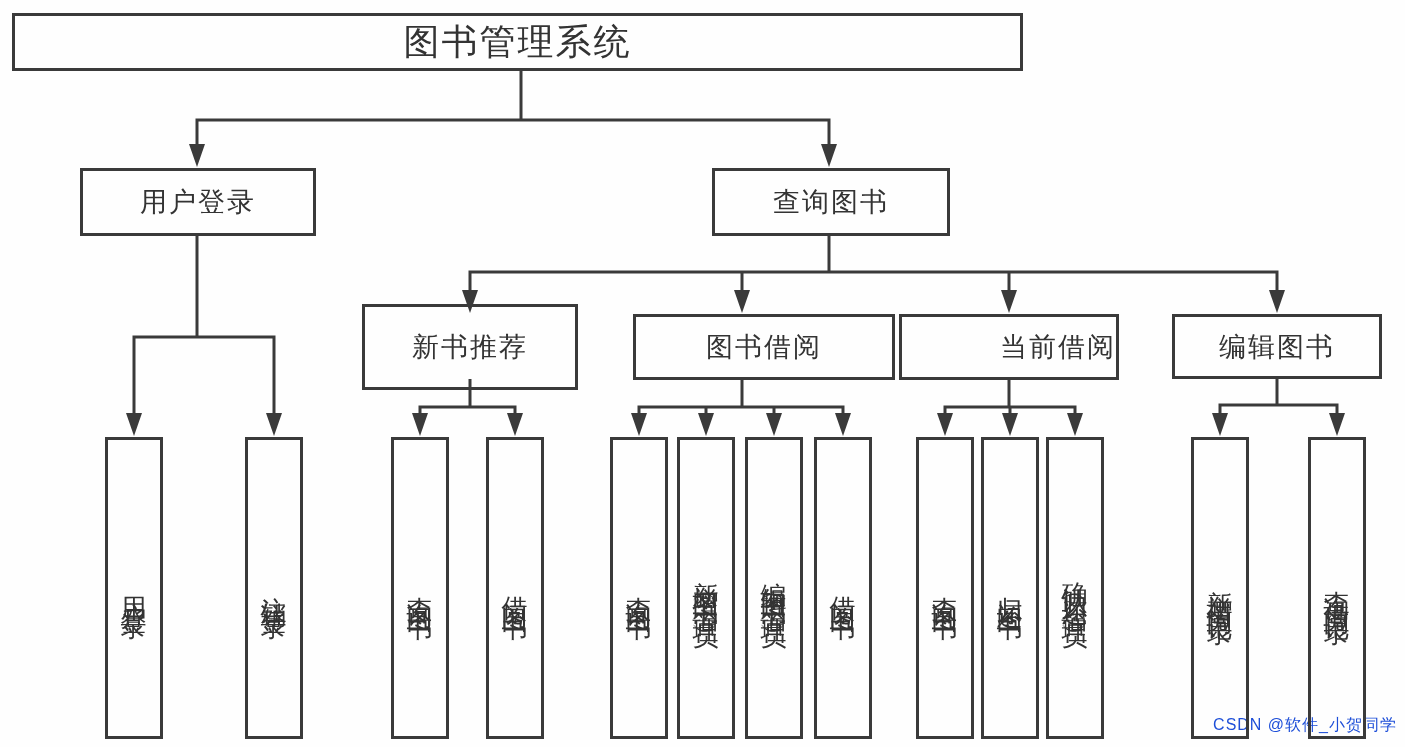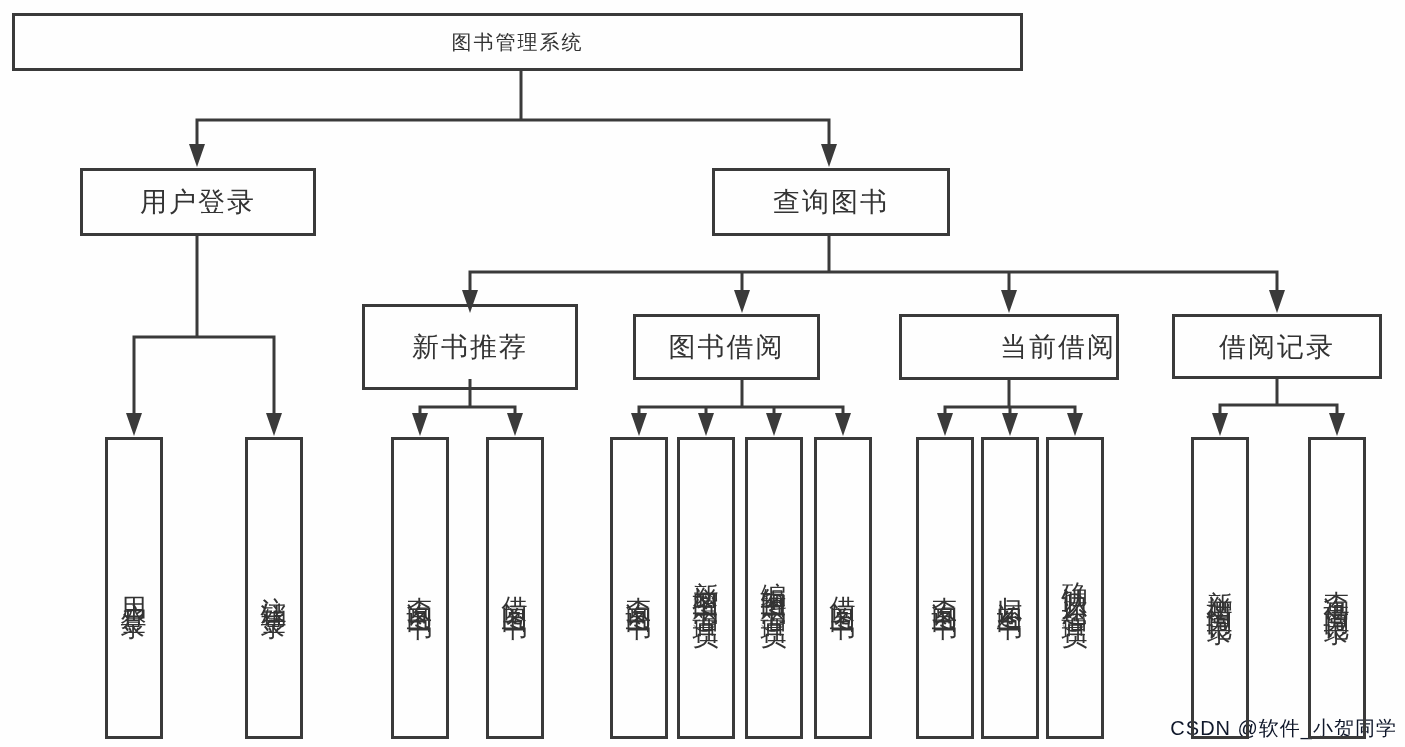--- a/index.html
+++ b/index.html
@@ -32,34 +32,34 @@
     color: #333333;
     z-index: 2;
     text-align: center;
   }
   .node .lbl { display: block; }
   .h-node .lbl {
     font-size: 27px;
     letter-spacing: 2px;
     white-space: nowrap;
   }
-  .root-node .lbl { font-size: 20px; font-family: Liberation Serif, serif; }
+  .root-node .lbl { font-size: 36px; font-family: Liberation Serif, serif; }
   .v-node .lbl {
     writing-mode: vertical-rl;
     text-orientation: mixed;
     font-size: 26px;
     letter-spacing: 6px;
     line-height: 1;
   }
   
   #n-root           { left: 12px;   top: 13px;  width: 1011px; height: 58px; }
   #n-user-login     { left: 80px;   top: 168px; width: 236px;  height: 68px; }
   #n-book-mgmt      { left: 712px;  top: 168px; width: 238px;  height: 68px; }
   #n-new-book       { left: 362px;  top: 304px; width: 216px;  height: 86px; }
-  #n-book-borrow    { left: 633px;  top: 314px; width: 187px;  height: 66px; }
+  #n-book-borrow    { left: 633px;  top: 314px; width: 262px;  height: 66px; }
   #n-current-borrow { left: 899px;  top: 314px; width: 220px;  height: 66px; justify-content: flex-end; }
   #n-borrow-record  { left: 1172px; top: 314px; width: 210px;  height: 65px; }
   .leaf { top: 437px; height: 302px; width: 58px; }
   #lf-1  { left: 105px; }
   #lf-2  { left: 245px; }
   #lf-3  { left: 391px; }
   #lf-4  { left: 486px; }
   #lf-5  { left: 610px; }
   #lf-6  { left: 677px; }
   #lf-7  { left: 745px; }
@@ -67,23 +67,23 @@
   #lf-9  { left: 916px; }
   #lf-10 { left: 981px; }
   #lf-11 { left: 1046px; }
   #lf-12 { left: 1191px; }
   #lf-13 { left: 1308px; }
   #watermark {
     position: absolute;
     right: 8px;
     top: 715px;
     z-index: 1;
-    font-size: 20px;
+    font-size: 16px;
     letter-spacing: 1px;
-    color: #0f172a;
+    color: #1d4ed8;
     white-space: nowrap;
   }
 </style>
 </head>
 <body>
 
 <div id="stage">
 
   <svg id="connectors" width="1405" height="747" viewBox="0 0 1405 747" aria-hidden="true">
     <g stroke="#3a3a3a" stroke-width="3" fill="none">
@@ -139,21 +139,21 @@
   <div class="node h-node" id="n-new-book">
     <span class="lbl">新书推荐</span>
   </div>
   <div class="node h-node" id="n-book-borrow">
     <span class="lbl">图书借阅</span>
   </div>
   <div class="node h-node" id="n-current-borrow">
     <span class="lbl">当前借阅</span>
   </div>
   <div class="node h-node" id="n-borrow-record">
-    <span class="lbl">借阅记录</span>
+    <span class="lbl">编辑图书</span>
   </div>
 
   <div class="node v-node leaf" id="lf-1">
     <span class="lbl">用户登录</span>
   </div>
   <div class="node v-node leaf" id="lf-2">
     <span class="lbl">注销登录</span>
   </div>
   <div class="node v-node leaf" id="lf-3">
     <span class="lbl">查询图书</span>

